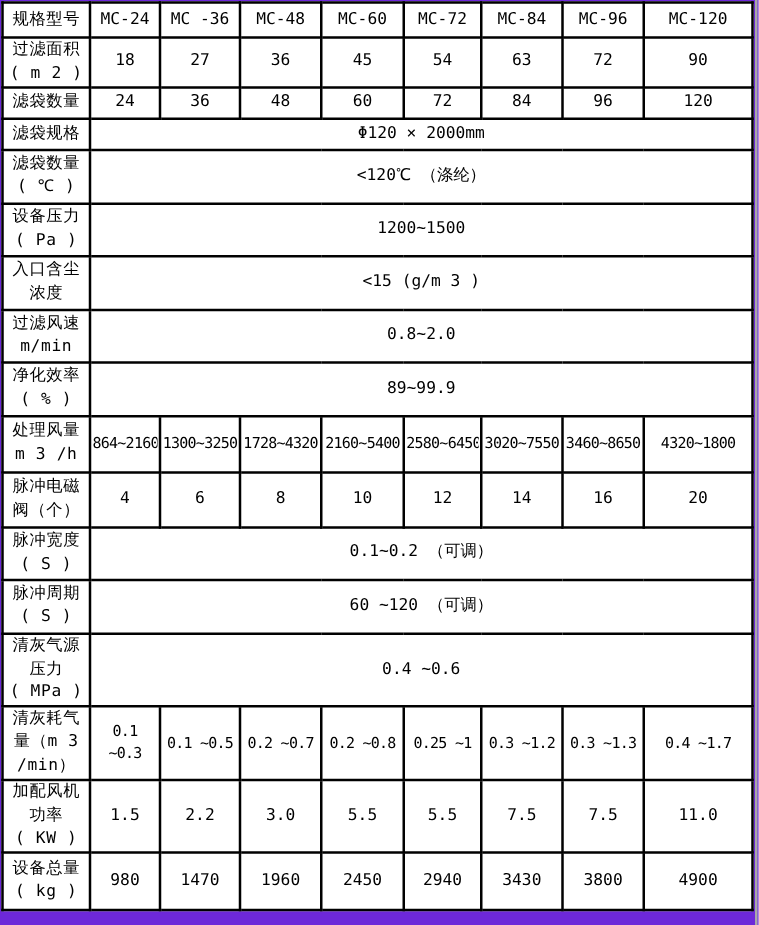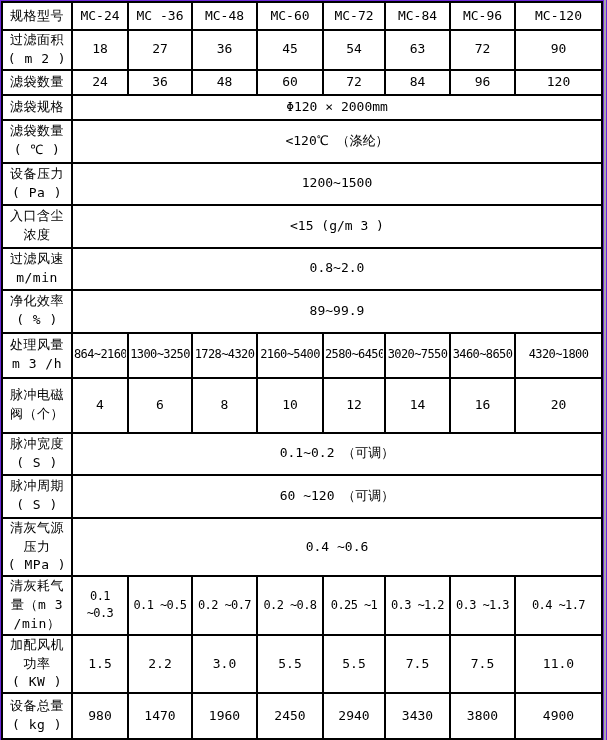--- a/index.html
+++ b/index.html
@@ -48,21 +48,21 @@
     padding: 0 1px;
     border-radius: 15px;
   }
   
   tr.h28 { height: 28px; }
   tr.h37 { height: 37px; }
   tr.h25 { height: 25px; margin-left: 29px; }
   tr.h43 { height: 43px; }
   tr.h42 { height: 42px; }
   tr.h45 { height: 45px; padding-left: 40px; }
-  tr.h44 { height: 55px; }
+  tr.h44 { height: 44px; }
   tr.h63 { height: 50px; }
   tr.h66 { height: 47px; }
   tr.h46 { height: 46px; }
   .edge-strip-right {
     position: absolute;
     right: 1px;
     top: 0;
     width: 2px;
     height: 740px;
     background: #a8a8a8;

